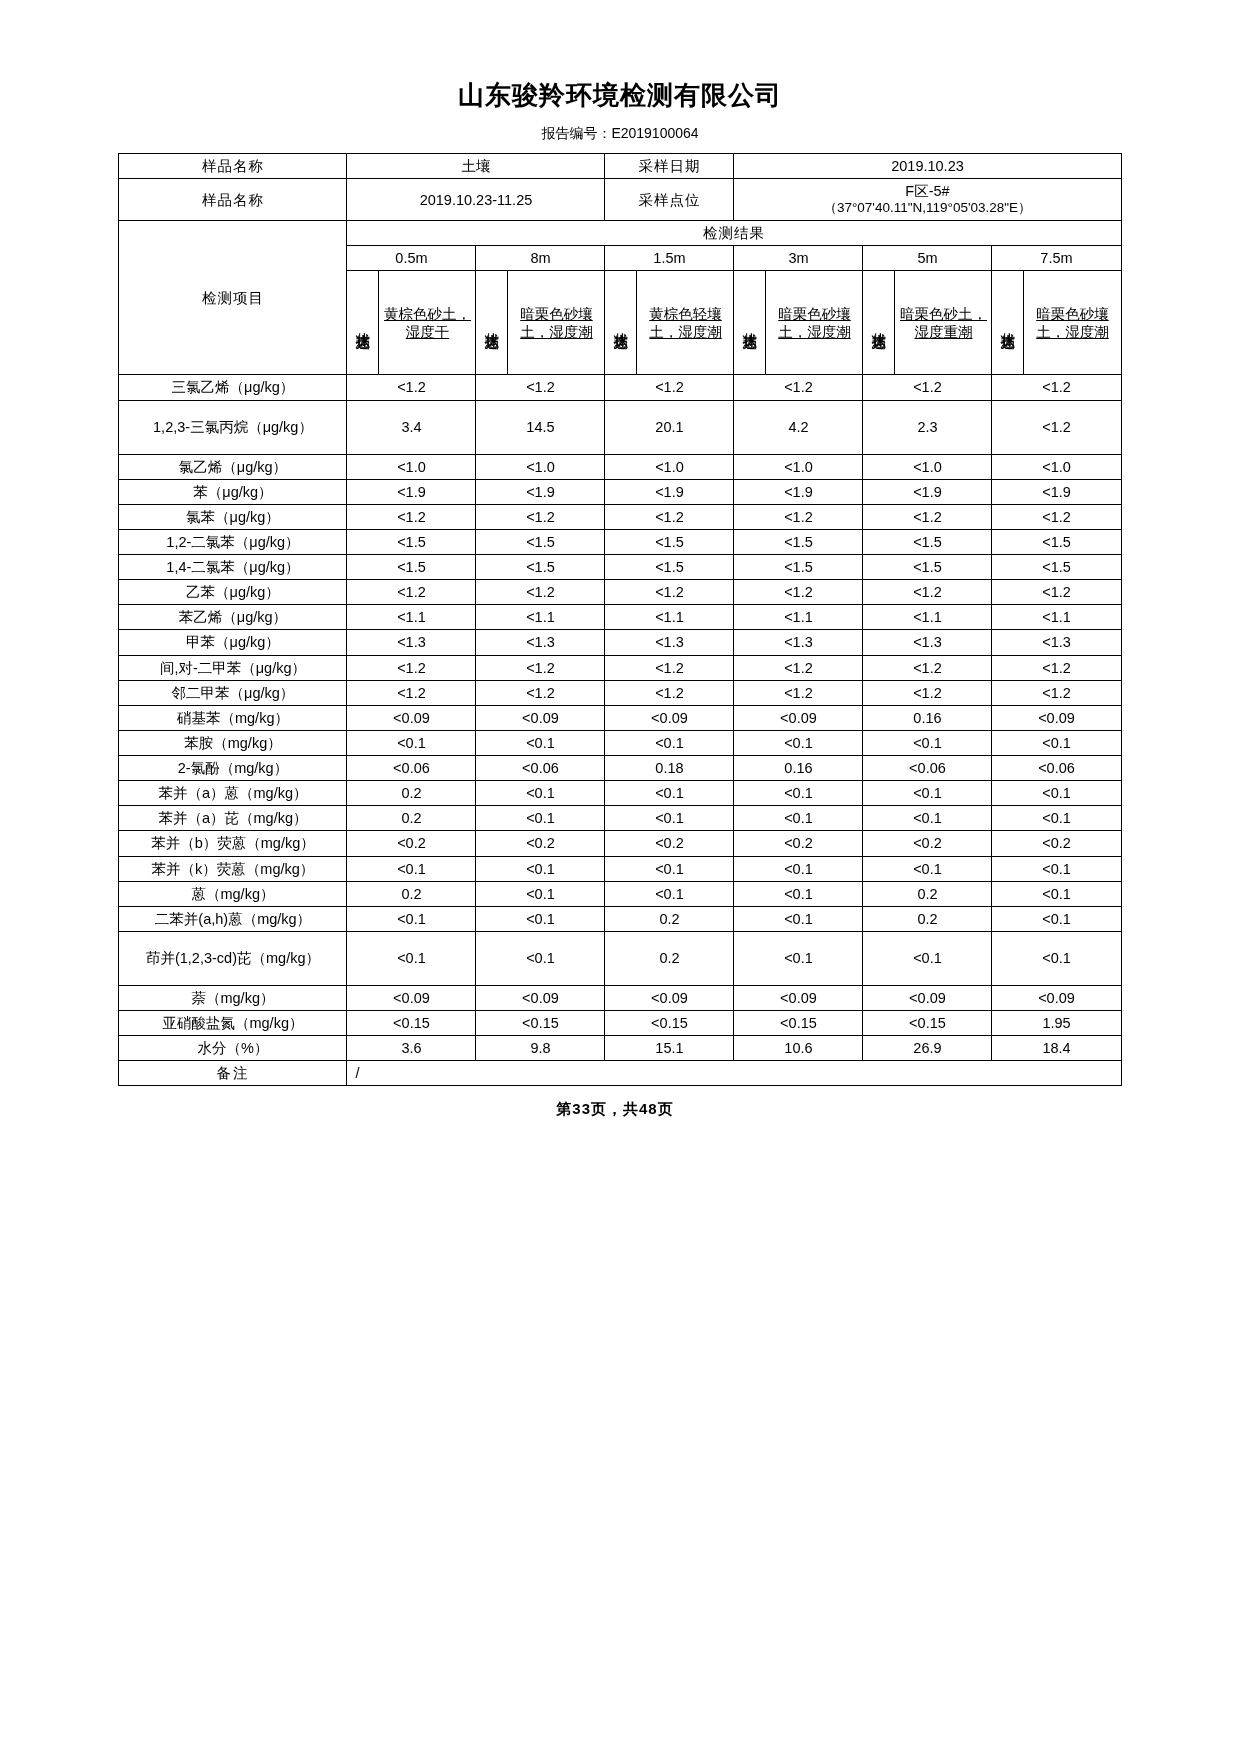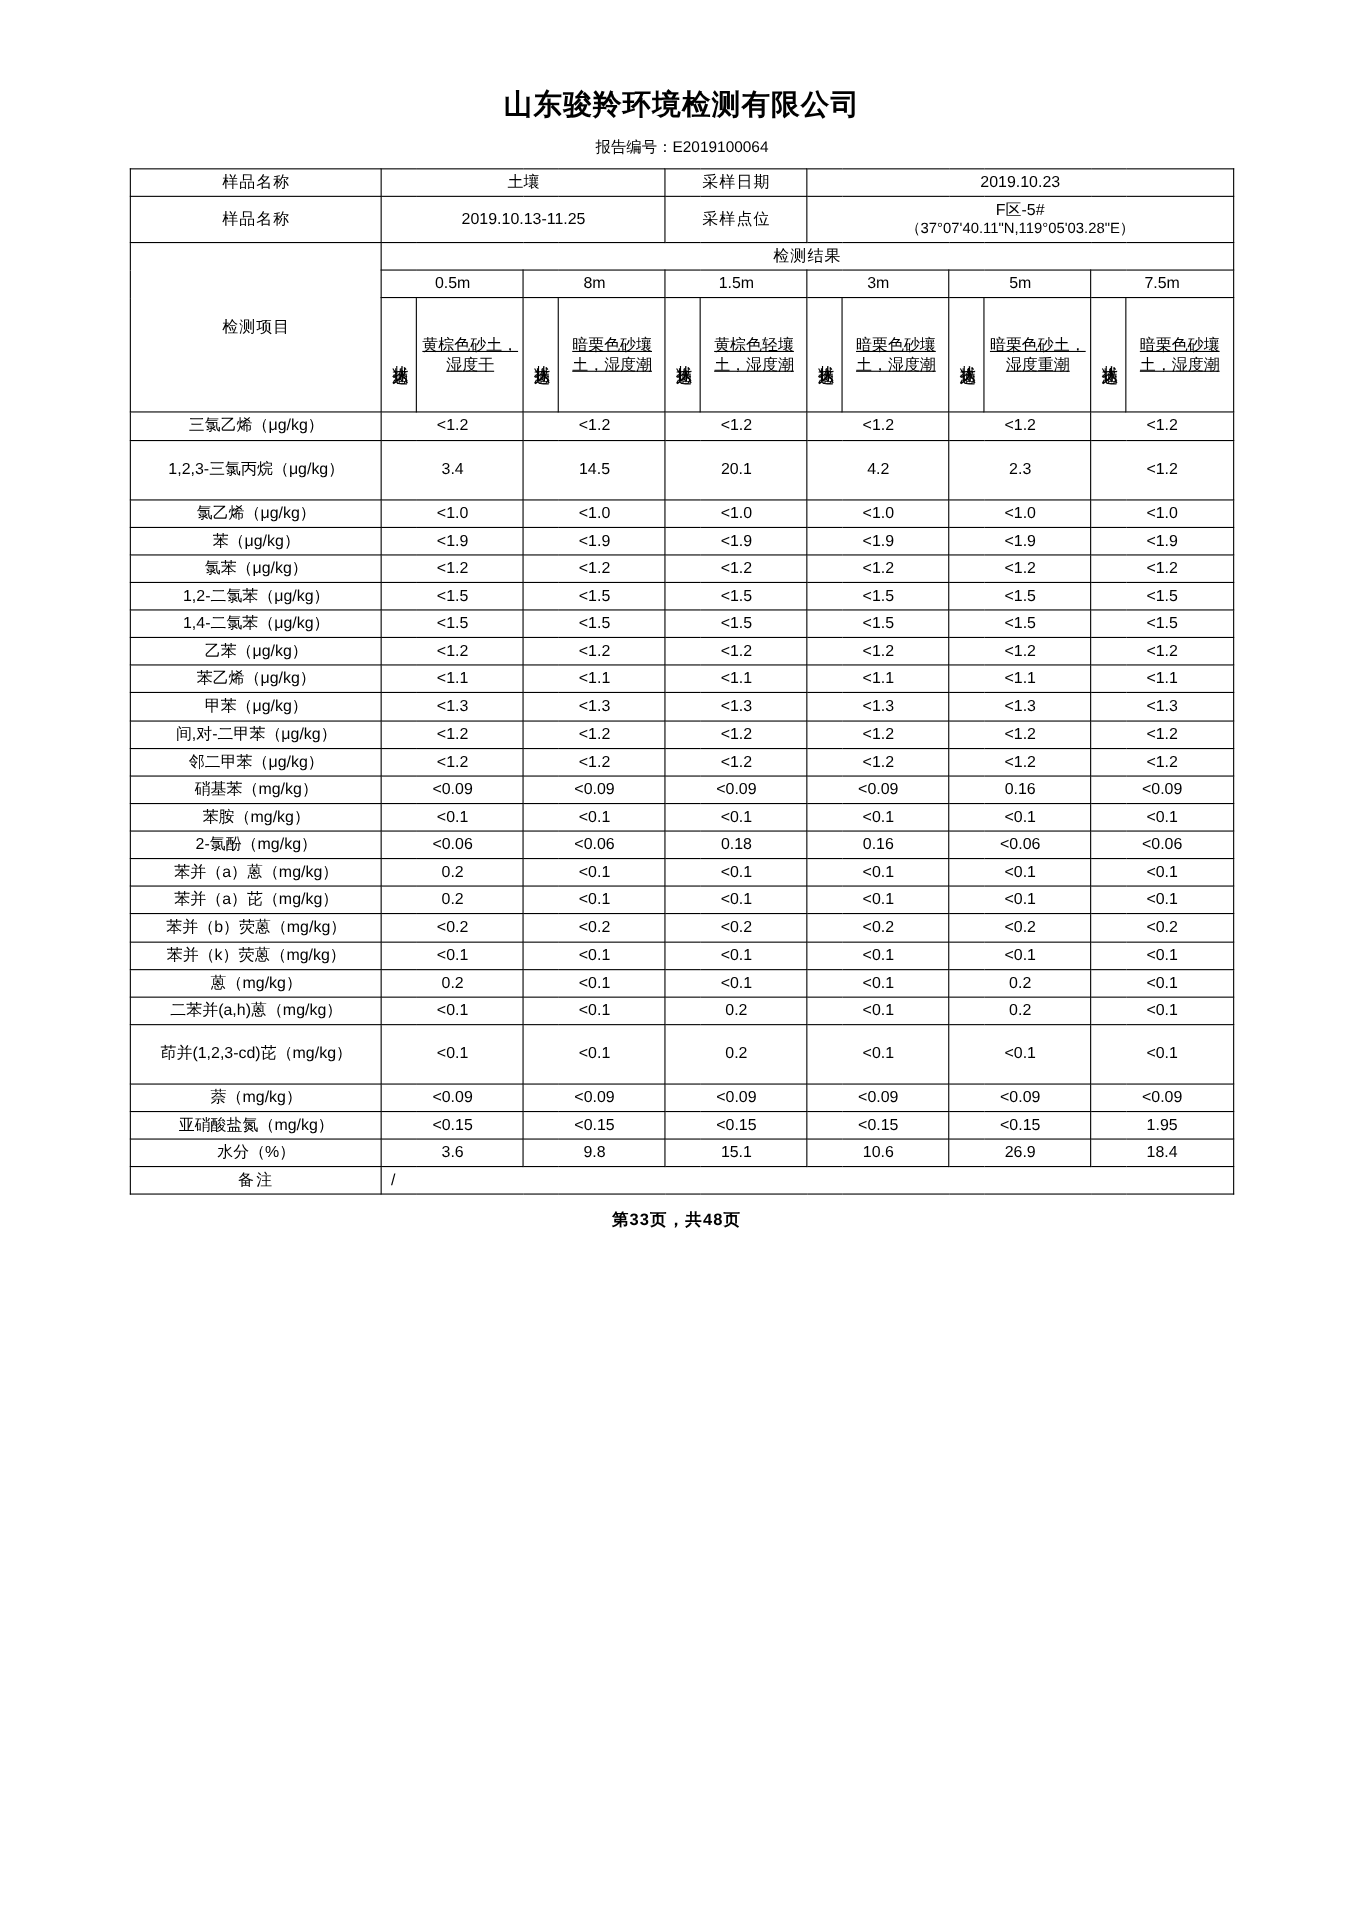--- a/index.html
+++ b/index.html
@@ -139,21 +139,21 @@
 
       <tr>
         <td class="lbl">样品名称</td>
         <td colspan="4">土壤</td>
         <td colspan="2" class="lbl">采样日期</td>
         <td colspan="6">2019.10.23</td>
       </tr>
 
       <tr>
         <td class="lbl">样品名称</td>
-        <td colspan="4">2019.10.13-11.25</td>
+        <td colspan="4">2019.10.23-11.25</td>
         <td colspan="2" class="lbl">采样点位</td>
         <td colspan="6">
           <div>F区-5#</div>
           <div class="sub2">（37°07'40.11"N,119°05'03.28"E）</div>
         </td>
       </tr>
 
       <tr>
         <td rowspan="3" class="project-label">检测项目</td>
         <td colspan="12" class="hdr-res">检测结果</td>

